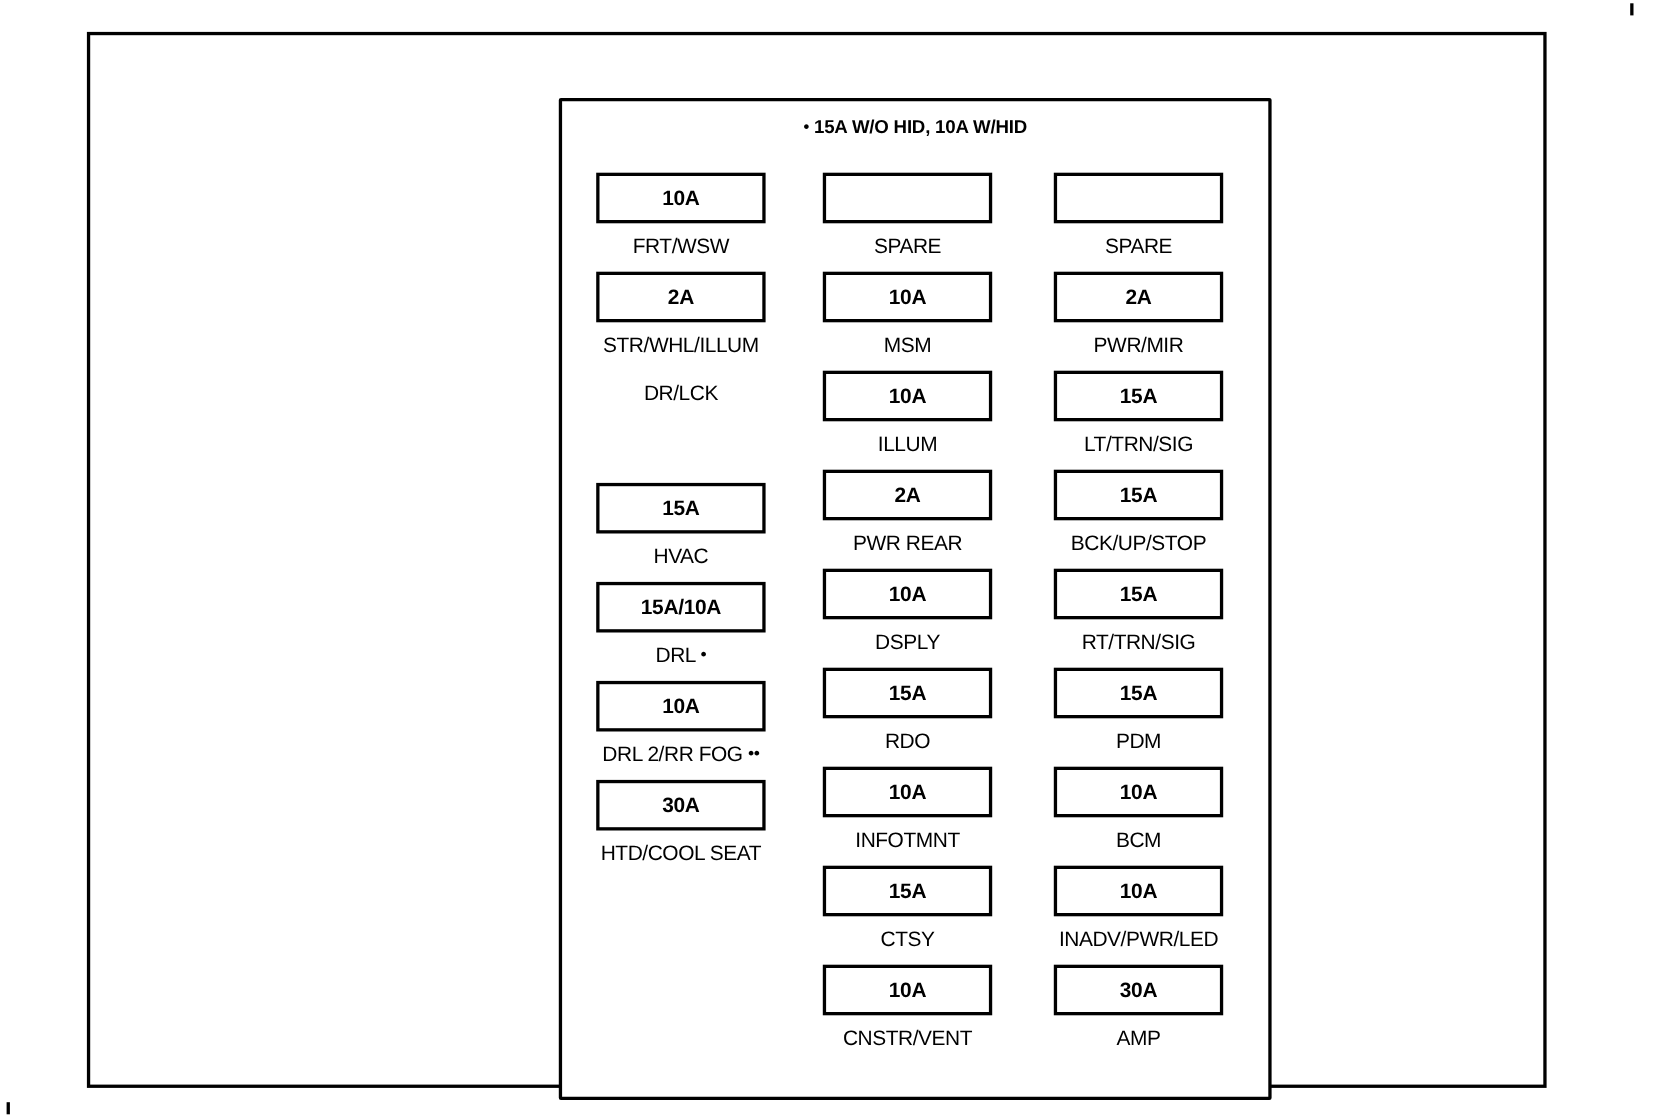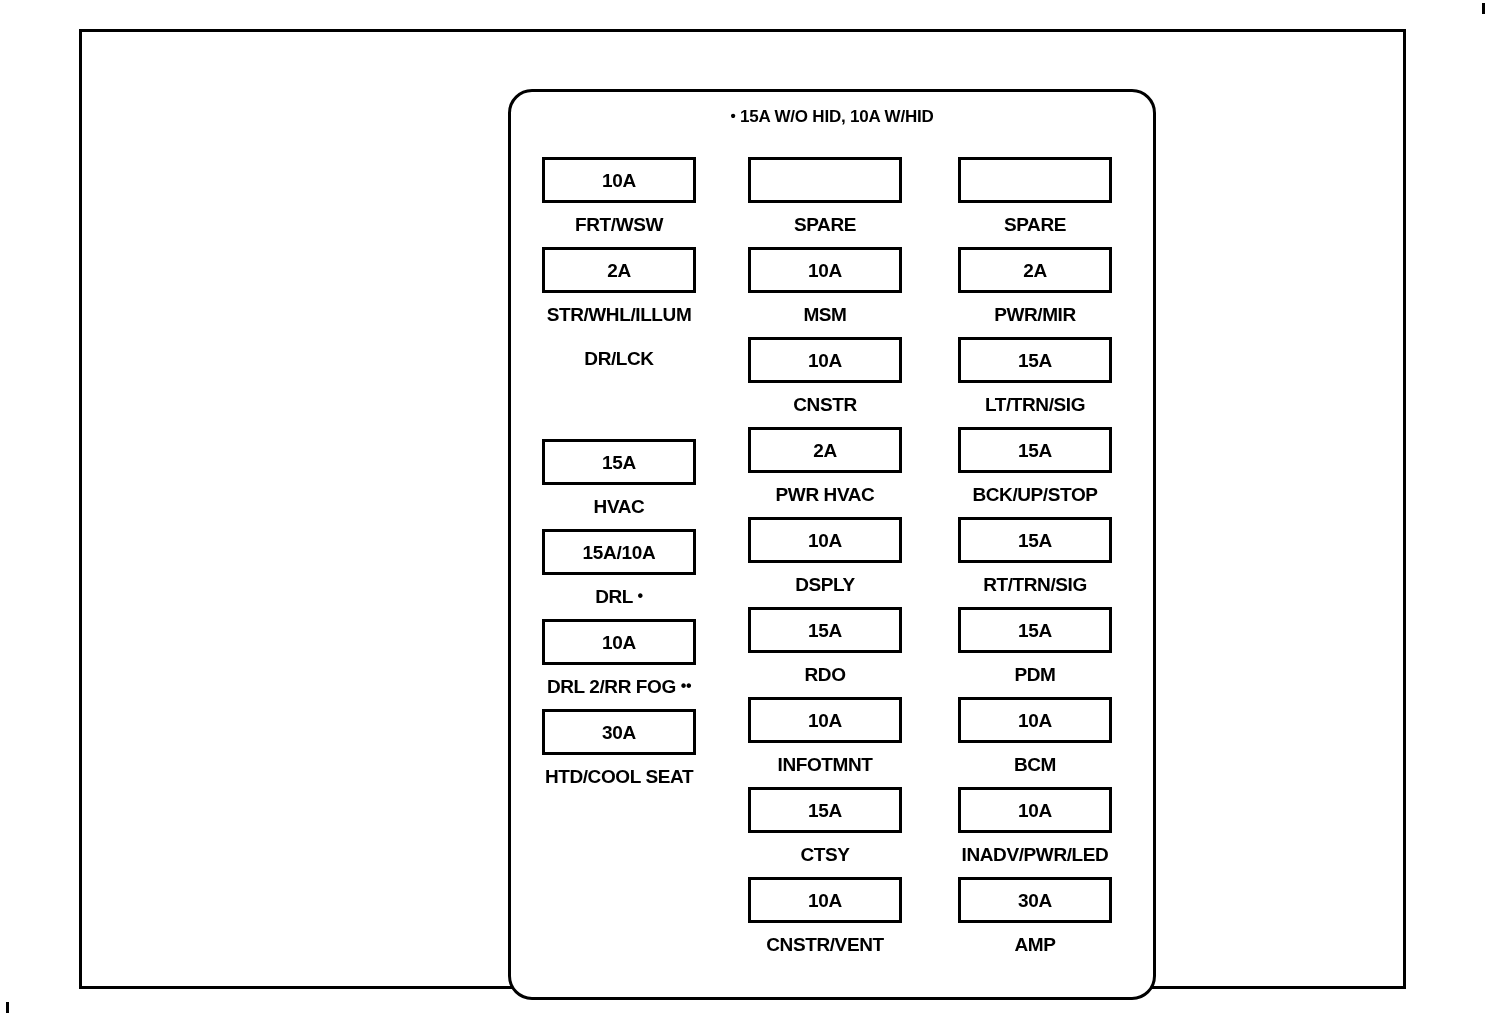--- a/index.html
+++ b/index.html
@@ -40,21 +40,21 @@
   }
 
   
   .fuse-panel {
     position: absolute;
     left: 426px;
     top: 57px;
     width: 648px;
     height: 911px;
     border: 3px solid #000;
-    border-radius: 24px;
+    border-radius: 2px;
     box-sizing: border-box;
     background: #fff;
   }
 
   
   .panel-notes {
     position: absolute;
     left: 0;
     top: 12px;
     width: 100%;
@@ -106,21 +106,21 @@
   }
   .fuse-rating {
     font-size: 19px;
     font-weight: bold;
     letter-spacing: -0.3px;
     line-height: 1;
   }
   .fuse-label {
     text-align: center;
     font-size: 19px;
-    font-weight: bold;
+    font-weight: normal;
     letter-spacing: -0.4px;
     line-height: 1;
     margin-top: 12px;
     white-space: nowrap;
   }
   .fuse-label .bullet {
     font-size: 16px;
     vertical-align: 2px;
   }
 </style>
@@ -193,27 +193,27 @@
           <div class="fuse-cell">
             <div class="fuse-box">
               <span class="fuse-rating">10A</span>
             </div>
             <div class="fuse-label"><span>MSM</span></div>
           </div>
           <div class="fuse-cell">
             <div class="fuse-box">
               <span class="fuse-rating">10A</span>
             </div>
-            <div class="fuse-label"><span>CNSTR</span></div>
+            <div class="fuse-label"><span>ILLUM</span></div>
           </div>
           <div class="fuse-cell">
             <div class="fuse-box">
               <span class="fuse-rating">2A</span>
             </div>
-            <div class="fuse-label"><span>PWR HVAC</span></div>
+            <div class="fuse-label"><span>PWR REAR</span></div>
           </div>
           <div class="fuse-cell">
             <div class="fuse-box">
               <span class="fuse-rating">10A</span>
             </div>
             <div class="fuse-label"><span>DSPLY</span></div>
           </div>
           <div class="fuse-cell">
             <div class="fuse-box">
               <span class="fuse-rating">15A</span>

